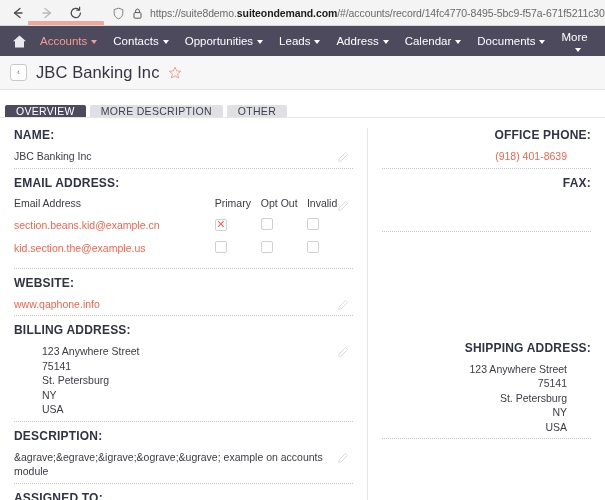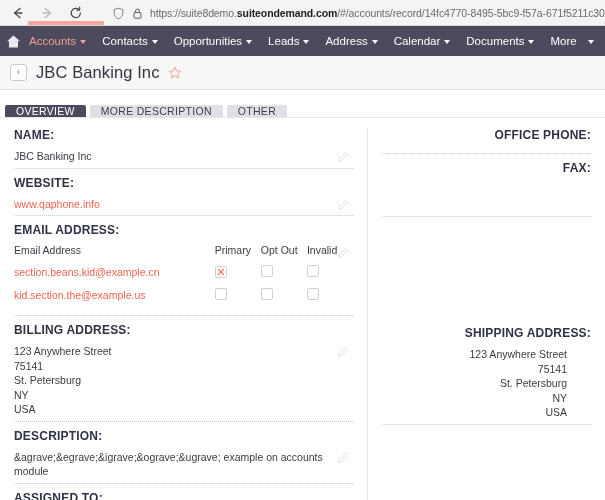--- a/index.html
+++ b/index.html
@@ -72,21 +72,21 @@
   }
   .navitem.active { color: #f19e8e; }
   .caret {
     width: 0; height: 0;
     border-left: 3.5px solid transparent;
     border-right: 3.5px solid transparent;
     border-top: 4px solid currentColor;
     display: inline-block;
     position: relative; top: 1px;
   }
-  .navitem.more { padding-left: 8px; }
+  .navitem.more { padding-left: 8px; flex-direction: column; }
   .navitem.more .caret { margin-left: 7px; }
 
   
   .rec-header {
     height: 34px;
     background: #f7f7f8;
     border-bottom: 1px solid #e3e3e6;
     display: flex;
     align-items: center;
     padding: 0 10px;
@@ -162,21 +162,21 @@
   .fvalue {
     font-size: 10.5px;
     color: #3b3b45;
     line-height: 14.5px;
     padding-right: 24px;
     min-height: 14px;
     word-break: break-word;
   }
   .fvalue.link { color: #f0654f; cursor: pointer; }
   .fvalue.empty { min-height: 30px; }
-  .addr-line { display: block; }
+  .addr-line { display: block; margin-left: 28px; }
 
   .pencil {
     position: absolute;
     right: 4px;
     top: 21px;
     width: 12px; height: 12px;
     opacity: 0.55;
     cursor: pointer;
   }
   .pencil.at-table { top: 22px; }
@@ -317,30 +317,20 @@
   </div>
 </div>
 
 <div class="panel">
 
   <div class="col col-left">
 
     <div class="field dotted">
       <div class="flabel">NAME:</div>
       <div class="fvalue">JBC Banking Inc</div>
-      <span class="pencil">
-        <svg width="12" height="12" viewBox="0 0 12 12">
-            <path d="M8.6 1.4 L10.6 3.4 L4 10 L1.6 10.4 L2 8 Z" fill="none" stroke="#b9c3d4" stroke-width="1"></path>
-          </svg>
-      </span>
-    </div>
-
-    <div class="field dotted">
-      <div class="flabel">WEBSITE:</div>
-      <div class="fvalue link">www.qaphone.info</div>
       <span class="pencil">
         <svg width="12" height="12" viewBox="0 0 12 12">
             <path d="M8.6 1.4 L10.6 3.4 L4 10 L1.6 10.4 L2 8 Z" fill="none" stroke="#b9c3d4" stroke-width="1"></path>
           </svg>
       </span>
     </div>
 
     <div class="field dotted">
       <div class="flabel">EMAIL ADDRESS:</div>
       <table class="emailtable">
@@ -370,20 +360,30 @@
         </tbody>
       </table>
       <span class="pencil at-table">
         <svg width="12" height="12" viewBox="0 0 12 12">
             <path d="M8.6 1.4 L10.6 3.4 L4 10 L1.6 10.4 L2 8 Z" fill="none" stroke="#b9c3d4" stroke-width="1"></path>
           </svg>
       </span>
     </div>
 
     <div class="field dotted">
+      <div class="flabel">WEBSITE:</div>
+      <div class="fvalue link">www.qaphone.info</div>
+      <span class="pencil">
+        <svg width="12" height="12" viewBox="0 0 12 12">
+            <path d="M8.6 1.4 L10.6 3.4 L4 10 L1.6 10.4 L2 8 Z" fill="none" stroke="#b9c3d4" stroke-width="1"></path>
+          </svg>
+      </span>
+    </div>
+
+    <div class="field dotted">
       <div class="flabel">BILLING ADDRESS:</div>
       <div class="fvalue">
         <span class="addr-line">123 Anywhere Street</span>
         <span class="addr-line">75141</span>
         <span class="addr-line">St. Petersburg</span>
         <span class="addr-line">NY</span>
         <span class="addr-line">USA</span>
       </div>
       <span class="pencil">
         <svg width="12" height="12" viewBox="0 0 12 12">
@@ -407,20 +407,21 @@
       <div class="fvalue link">chris</div>
 
     </div>
 
   </div>
 
   <div class="col col-right">
 
     <div class="field dotted">
       <div class="flabel">OFFICE PHONE:</div>
+      <div class="fvalue link">(918) 401-8639</div>
     </div>
 
     <div class="field dotted">
       <div class="flabel">FAX:</div>
       <div class="fvalue empty"></div>
     </div>
 
     <div style="height:102px"></div>
 
     <div class="field dotted">

